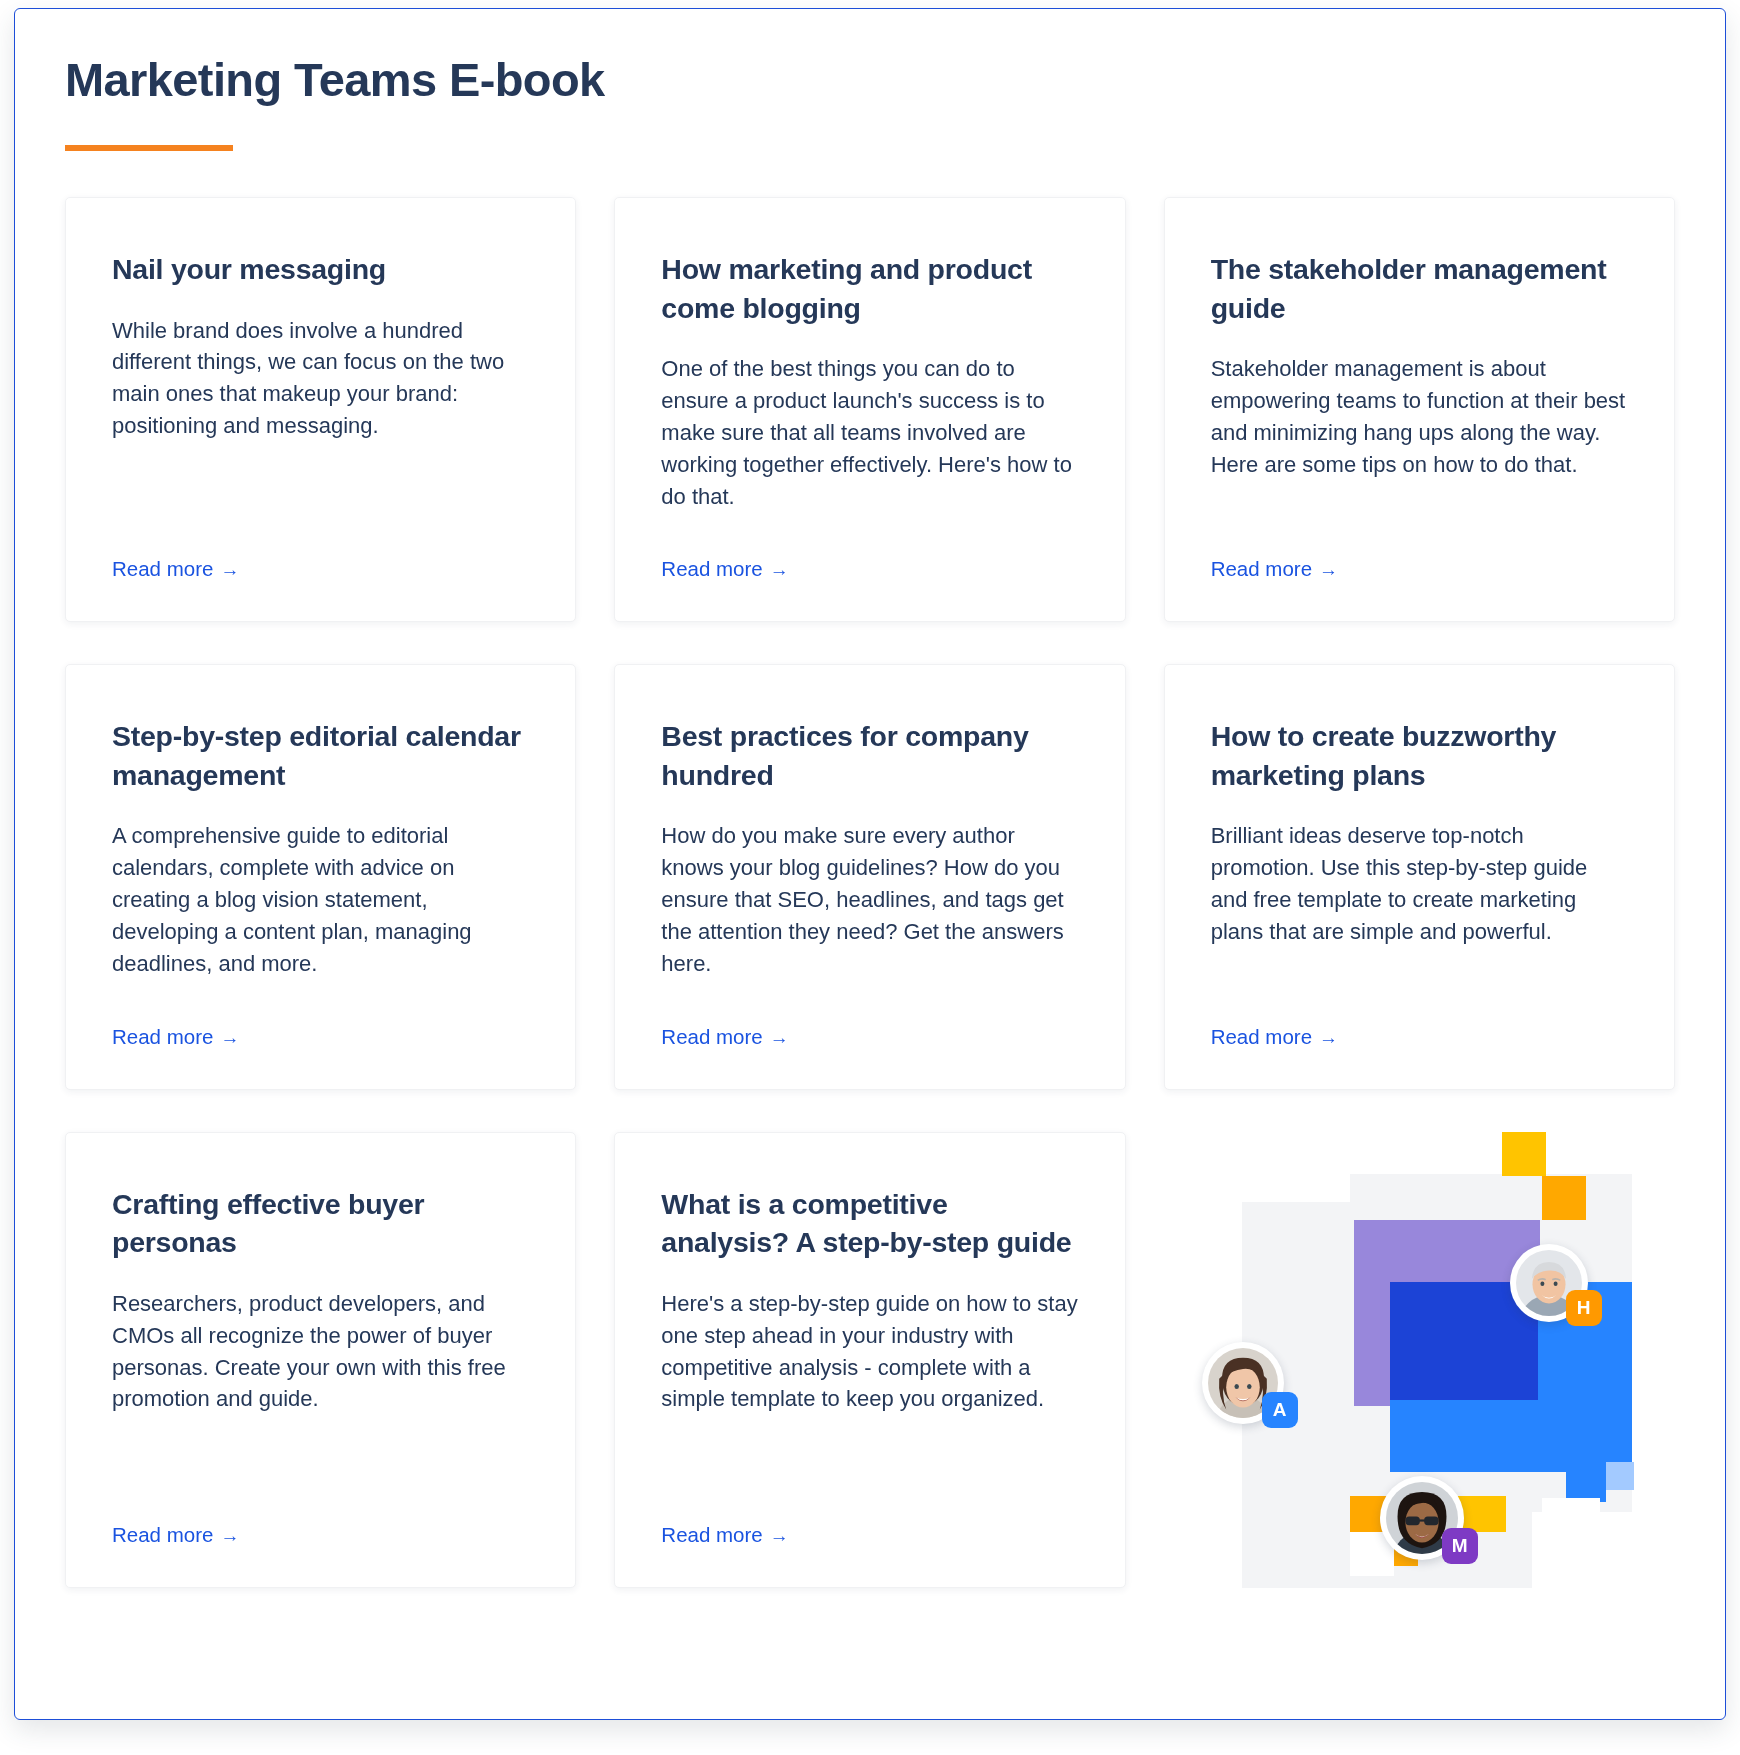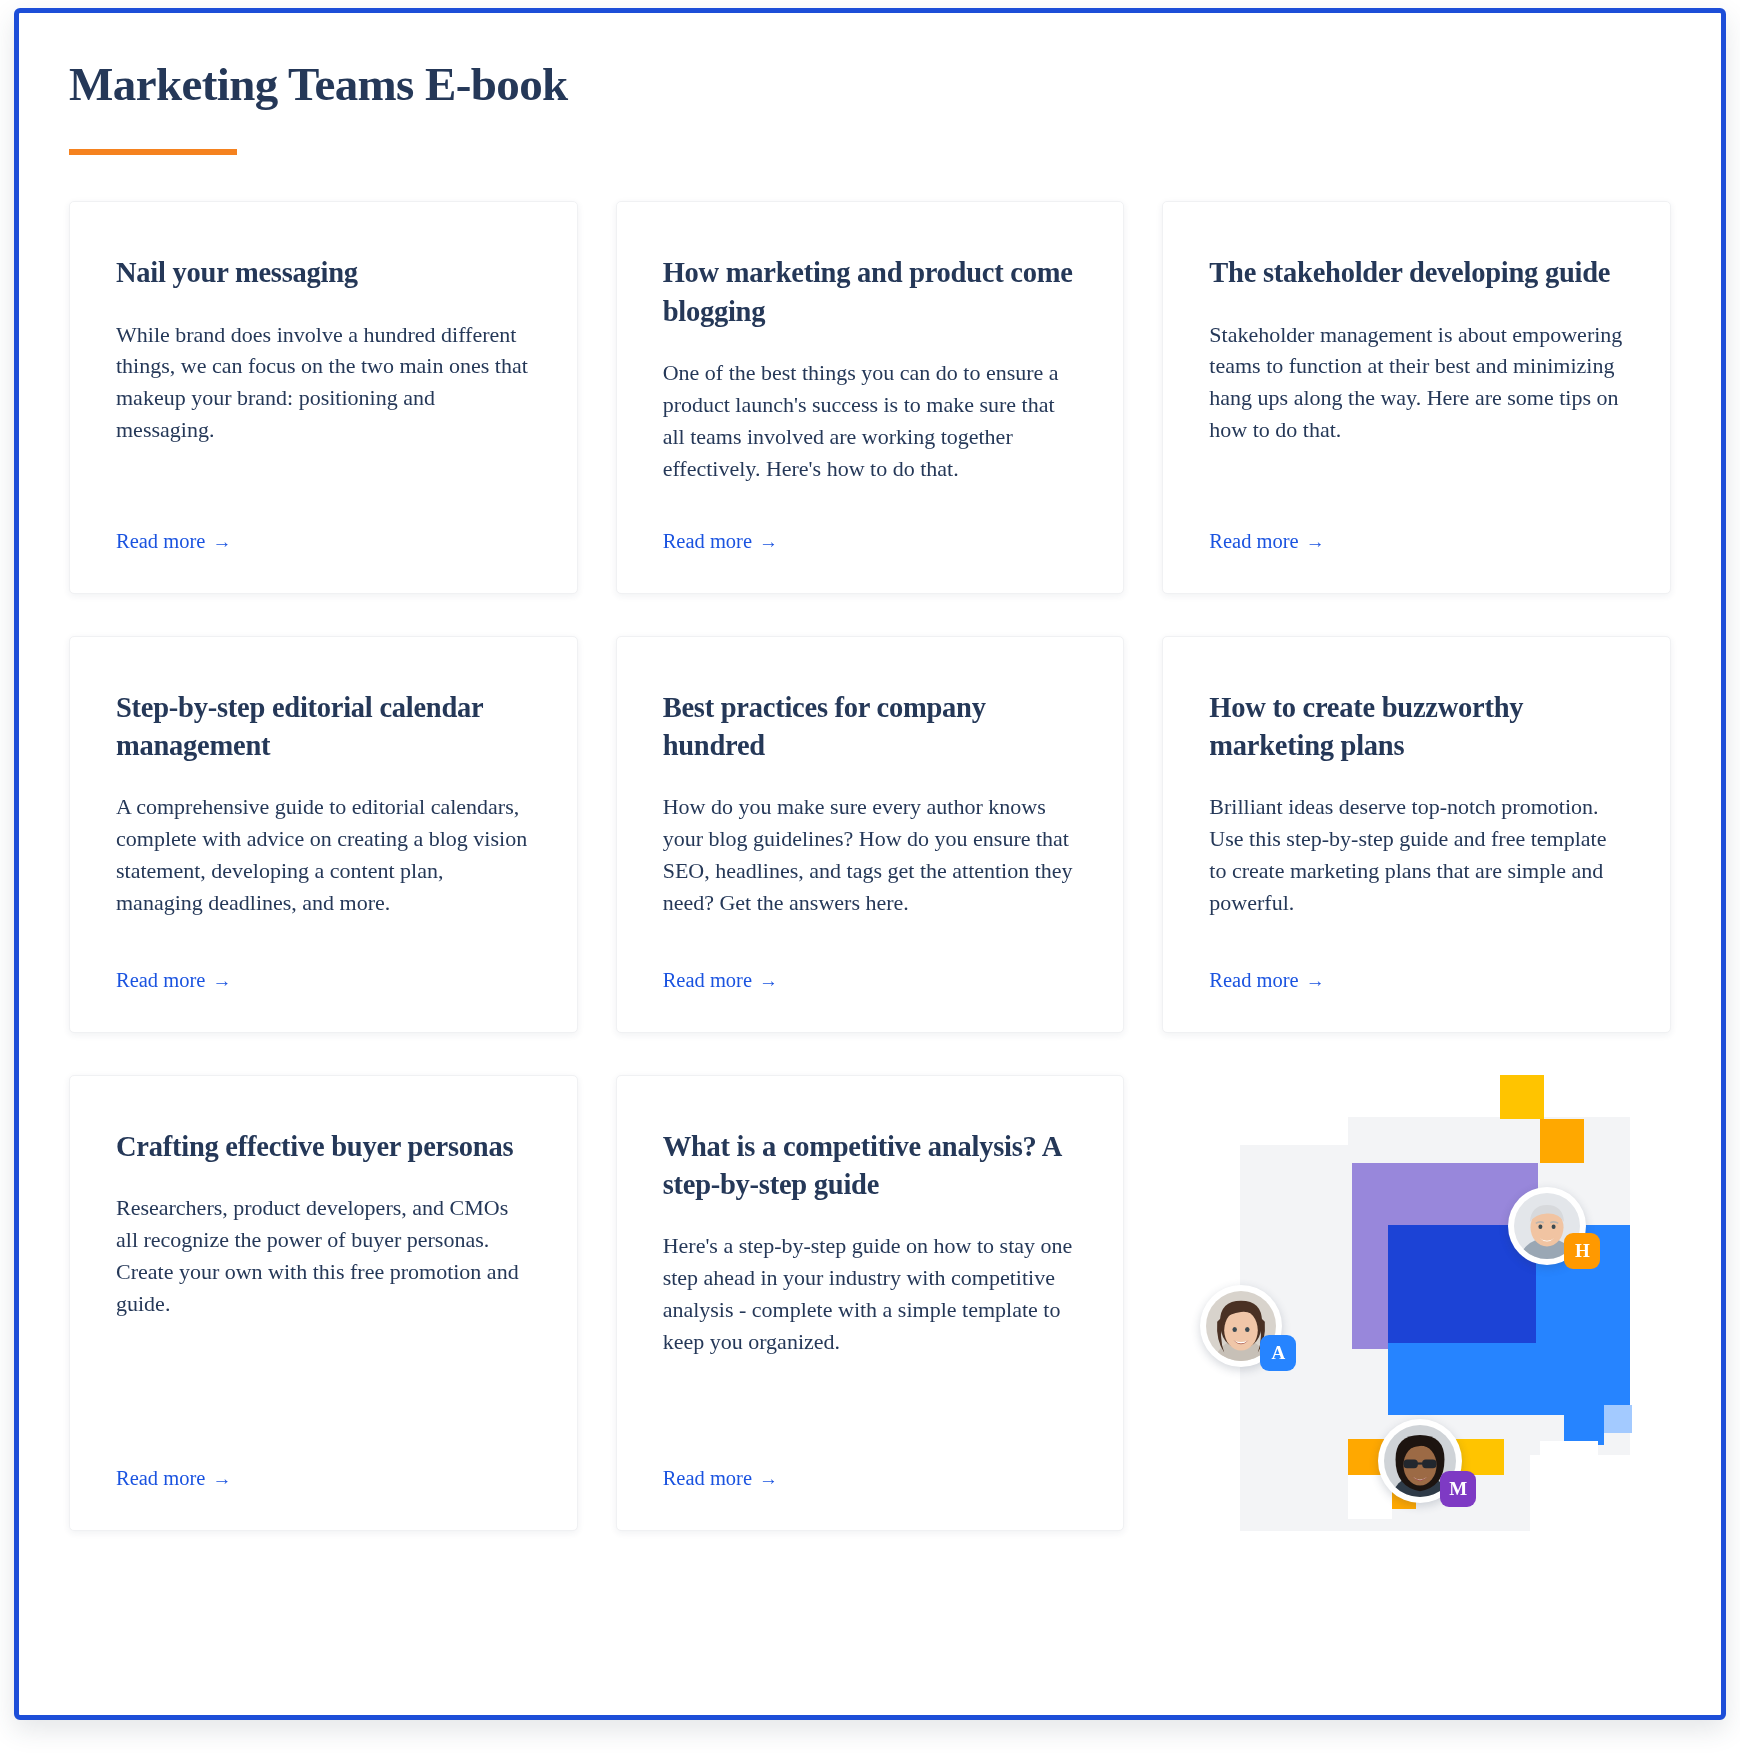--- a/index.html
+++ b/index.html
@@ -15,26 +15,25 @@
     background: #ffffff;
     overflow: hidden;
   }
   .page-frame {
     position: absolute;
     left: 14px;
     top: 8px;
     width: 1712px;
     height: 1712px;
     background: #ffffff;
-    border: 5px solid #1d4ed8;
+    border: 1px solid #1d4ed8;
     border-radius: 6px;
     box-shadow: 0 10px 26px rgba(45, 62, 80, 0.13);
     box-sizing: border-box;
     overflow: hidden;
-    font-family: Liberation Serif, serif;
   }
   .page-inner {
     position: absolute;
     inset: 0;
     padding: 44px 50px 0 50px;
     box-sizing: border-box;
   }
 
   
   .page-title {
@@ -188,21 +187,21 @@
           <a class="read-more"><span>Read more</span><span class="rm-arrow">→</span></a>
         </div>
 
         <div class="card card-r1">
           <h2 class="card-title">How marketing and product come blogging</h2>
           <p class="card-body">One of the best things you can do to ensure a product launch's success is to make sure that all teams involved are working together effectively. Here's how to do that.</p>
           <a class="read-more"><span>Read more</span><span class="rm-arrow">→</span></a>
         </div>
 
         <div class="card card-r1">
-          <h2 class="card-title">The stakeholder developing guide</h2>
+          <h2 class="card-title">The stakeholder management guide</h2>
           <p class="card-body">Stakeholder management is about empowering teams to function at their best and minimizing hang ups along the way. Here are some tips on how to do that.</p>
           <a class="read-more"><span>Read more</span><span class="rm-arrow">→</span></a>
         </div>
 
         <div class="card card-r2">
           <h2 class="card-title">Step-by-step editorial calendar management</h2>
           <p class="card-body">A comprehensive guide to editorial calendars, complete with advice on creating a blog vision statement, developing a content plan, managing deadlines, and more.</p>
           <a class="read-more"><span>Read more</span><span class="rm-arrow">→</span></a>
         </div>
 

